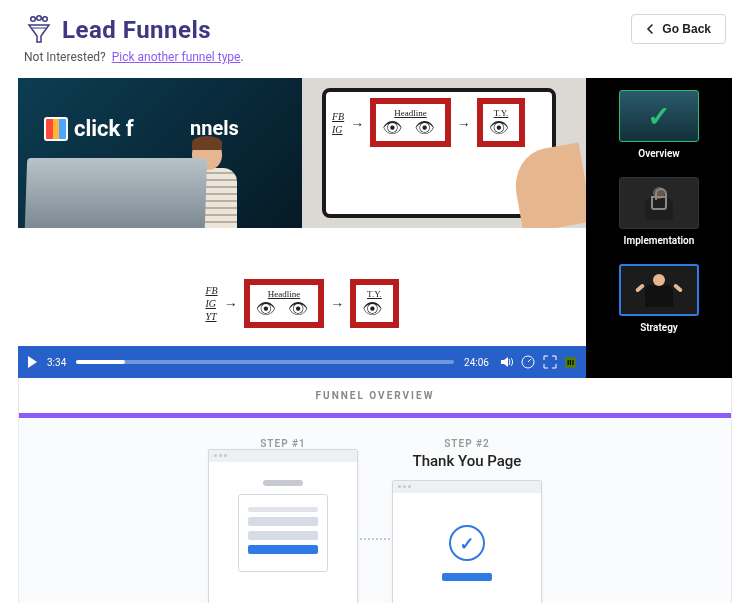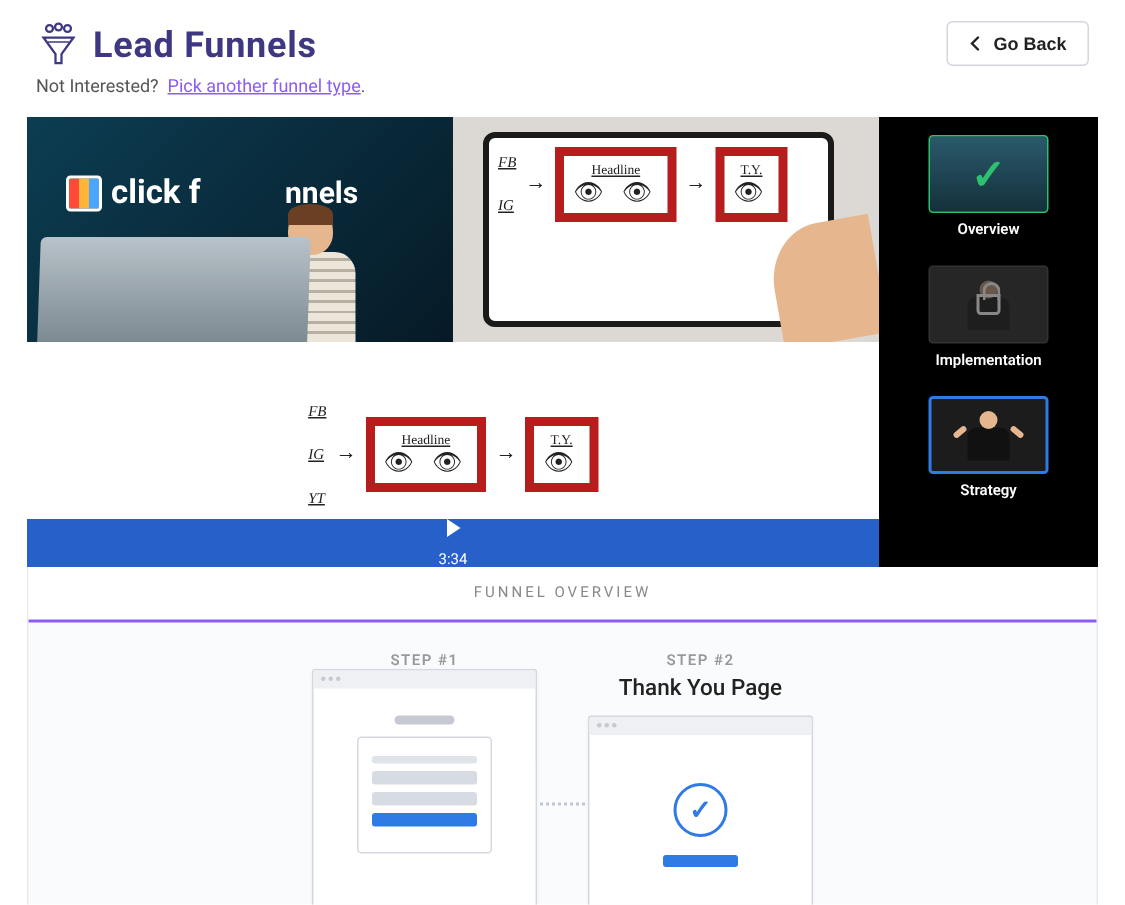--- a/index.html
+++ b/index.html
@@ -119,37 +119,36 @@
     background: #fff;
     position: relative;
     display:flex; align-items:center; justify-content:center;
   }
   .sketch {
     font-family: "Comic Sans MS", cursive;
     color:#222;
     font-size:10px;
     display:flex; align-items:center; gap:6px;
   }
-  .sk-col { display:flex; flex-direction:column; gap:18px; font-style:italic; text-decoration:underline;}
+  .sk-col { display:flex; flex-direction:column; gap:2px; font-style:italic; text-decoration:underline;}
   .sk-box { border:6px solid #b91c1c; padding:4px 6px; text-align:center; }
   .sk-box .hl { font-size:9px; text-decoration:underline;}
   .sk-eyes { font-size:16px; letter-spacing:4px;}
   .sk-arrow { font-size:14px; }
   .sk-stick { position:absolute; bottom:4px; left:50%; transform:translateX(-50%); font-size:10px; letter-spacing:6px;}
   .controls {
     position: absolute;
     left: 0; right: 0; bottom: 0;
     height: 32px;
     background: #2860c9;
     display: flex; align-items: center;
     padding: 0 10px;
     gap: 10px;
     color: #fff;
     font-size: 10px;
-    flex-direction: column;
   }
   .ctrl-play { width:0; height:0; border-left:9px solid #fff; border-top:6px solid transparent; border-bottom:6px solid transparent;}
   .progress { flex:1; height:4px; background: rgba(255,255,255,0.35); border-radius:2px; position:relative;}
   .progress .fill { position:absolute; left:0; top:0; bottom:0; width:13%; background:#fff; border-radius:2px;}
   .ctrl-icongroup { display:flex; gap:8px; align-items:center;}
   .ctrl-ico { width:14px; height:14px; display:inline-block;}
   .ctrl-badge { background:#4d7c0f; color:#000; border-radius:2px; padding:1px 2px; font-size:8px; font-weight:700;text-align:center;}
   .chapter-list {
     width: 146px;
     background: #000;
@@ -184,22 +183,22 @@
   .lock-shape::before { content:""; position:absolute; top:-10px; left:2px; width:8px; height:10px; border:2px solid #888; border-bottom:none; border-radius:6px 6px 0 0;}
   .chapter .lab { color:#fff; font-size:10px; font-weight:600;}
   .overview-section {
     margin: 0 18px;
     border:1px solid #e8e9ed;
     border-top:none;
     background:#fafbfc;
   }
   .ov-title {
     text-align:center; letter-spacing:2px; font-size:10px; color:#888;
-    padding:12px 0; font-weight:400;
-    border-bottom:2px solid #8b5cf6;
+    padding:12px 0; font-weight:700;
+    border-bottom:5px solid #8b5cf6;
     background:#fff;
   }
   .steps {
     display:flex; justify-content:center; gap:24px; padding:20px 0 0 0;
     position:relative;
   }
   .dots {
     position:absolute; top:120px; left:50%; transform:translateX(-50%);
     width:30px; border-top:2px dotted #c2c6d0;
   }

